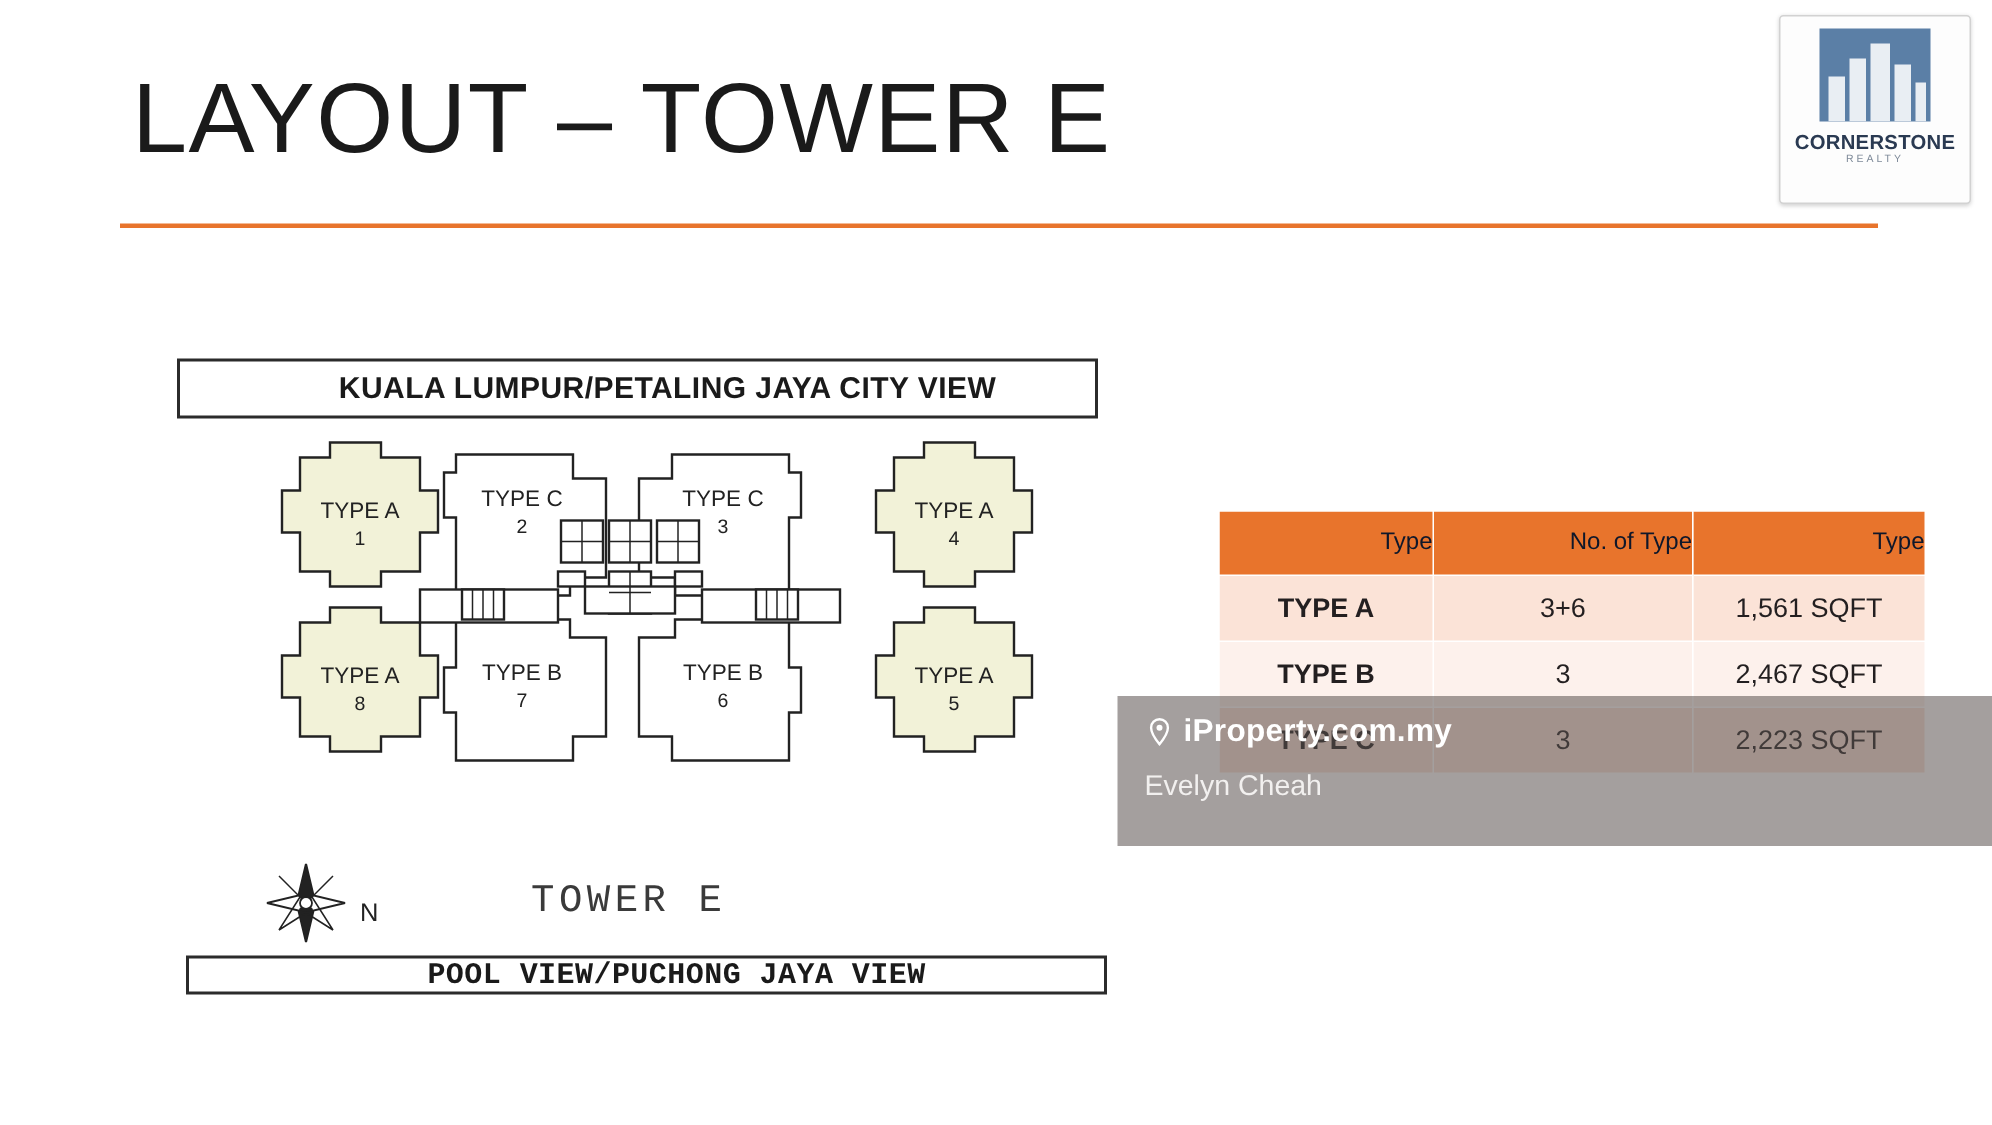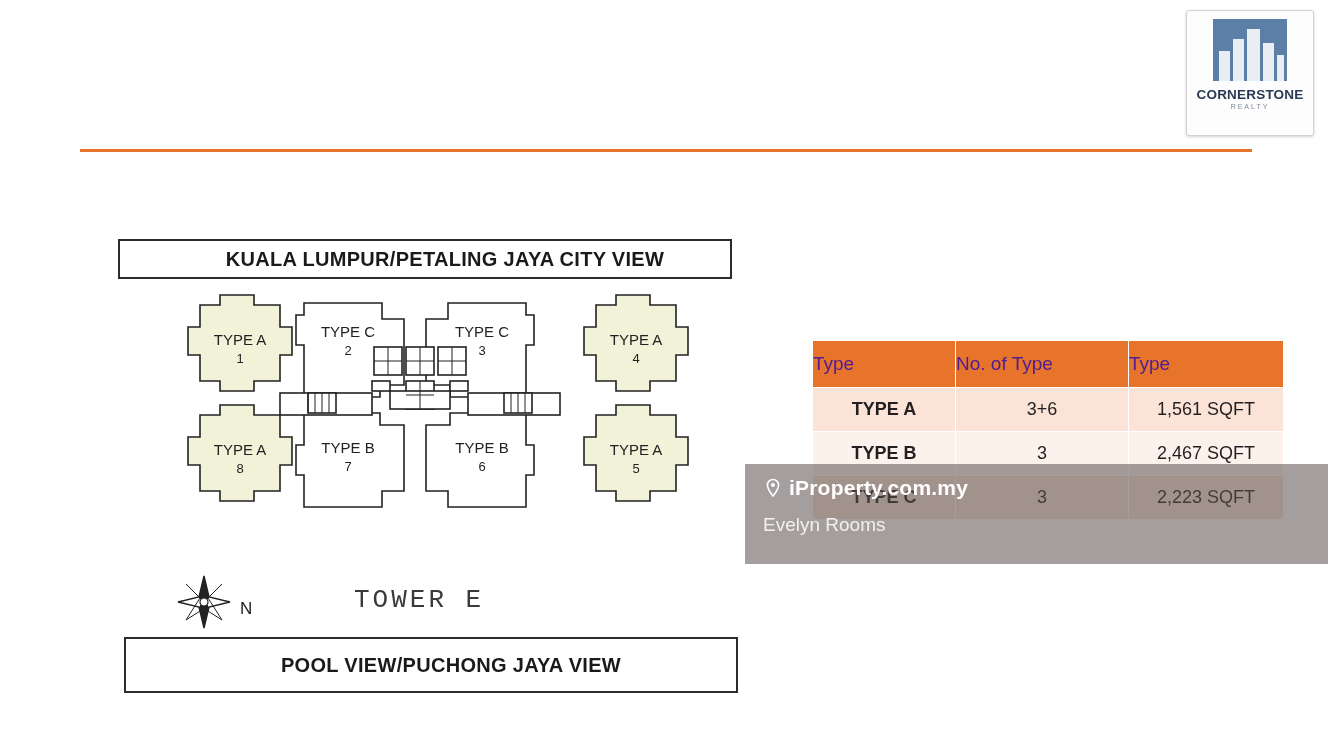--- a/index.html
+++ b/index.html
@@ -114,21 +114,22 @@
   .view-top {
     left: 0px;
     top: 9px;
     width: 614px;
     height: 40px;
   }
   .view-bottom {
     left: 6px;
     top: 407px;
     width: 614px;
-    height: 56px;
+    height: 26px;
+    font-family: Liberation Mono, monospace;
   }
   .plan-svg {
     position: absolute;
     left: 40px;
     top: 55px;
   }
   .tower-label {
     position: absolute;
     left: 236px;
     top: 355px;
@@ -146,25 +147,25 @@
   .spec-table {
     position: absolute;
     left: 812px;
     top: 340px;
     width: 468px;
     border-collapse: collapse;
     table-layout: fixed;
   }
   .spec-table th {
     background: #e8742c;
-    color: #4c1d95;
-    font-size: 19px;
+    color: #0f172a;
+    font-size: 16px;
     font-weight: 400;
     padding: 12px 0;
-    text-align: left;
+    text-align: right;
     border: 1px solid #ffffff;
   }
   .spec-table td {
     font-size: 18px;
     color: #231f20;
     padding: 11px 0;
     text-align: center;
     border: 1px solid #ffffff;
   }
   .spec-table td.type-cell {
@@ -205,20 +206,21 @@
     font-size: 19px;
     font-weight: 400;
     color: #f2f0ef;
   }
 </style>
 </head>
 <body>
 
 <div class="slide">
 
+  <div class="title">LAYOUT – TOWER E</div>
   <div class="title-rule"></div>
 
   <div class="logo-box">
     <div class="logo-building">
       <div class="b b1"></div>
         <div class="b b2"></div>
         <div class="b b3"></div>
       <div class="b b4"></div>
         <div class="b b5"></div>
     </div>
@@ -349,16 +351,16 @@
   <div class="watermark">
     <div class="wm-brand">
       <span class="wm-pin">
         <svg width="20" height="20" viewBox="0 0 20 20">
           <path d="M10 1.5c-3.1 0-5.6 2.5-5.6 5.6 0 4.1 5.6 11 5.6 11s5.6-6.9 5.6-11c0-3.1-2.5-5.6-5.6-5.6z" fill="none" stroke="#ffffff" stroke-width="1.6"></path>
           <circle cx="10" cy="7.1" r="2" fill="#ffffff"></circle>
         </svg>
       </span>
       <span>iProperty.com.my</span>
     </div>
-    <div class="wm-user">Evelyn Rooms</div>
+    <div class="wm-user">Evelyn Cheah</div>
   </div>
 
 </div>
 
 </body></html>

